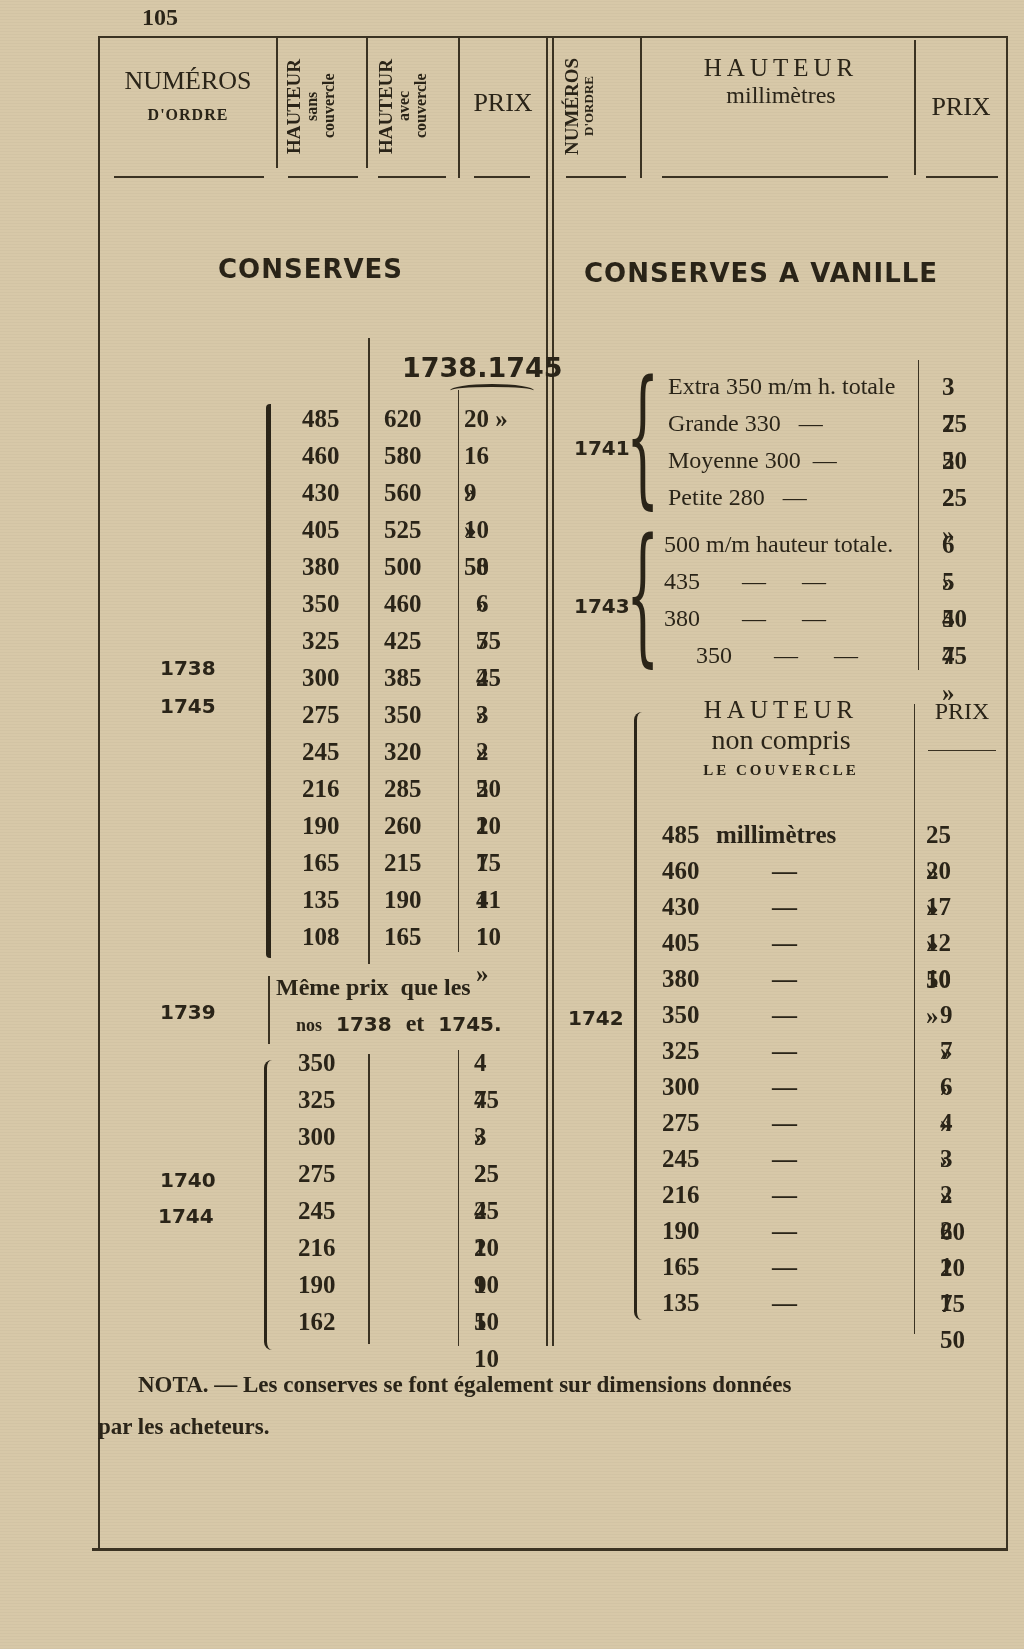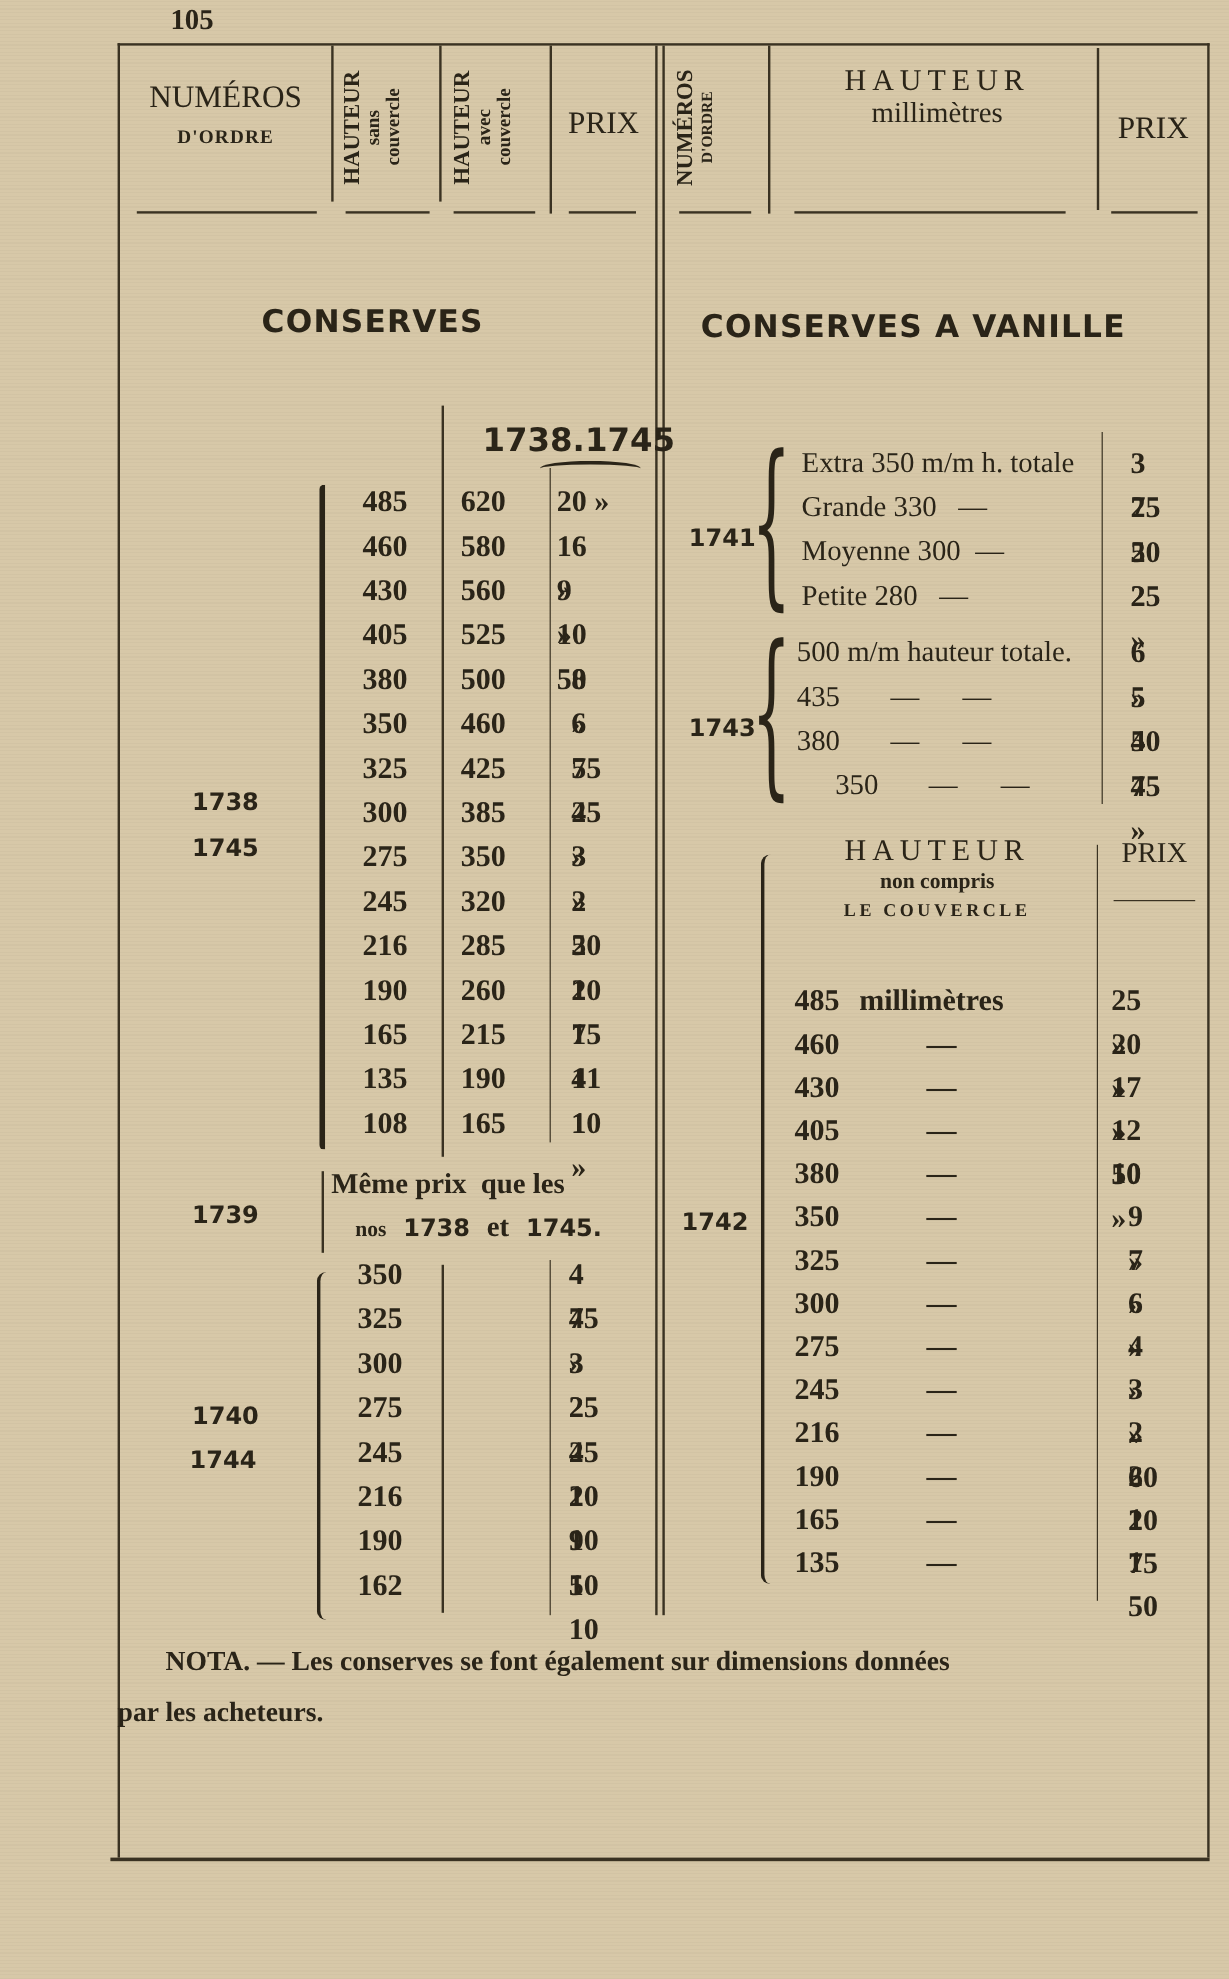--- a/index.html
+++ b/index.html
@@ -268,21 +268,21 @@
     </div>
   <div class="row desc" style="top:637px; left:0;">
       <span class="abs" style="left:696px; white-space:pre;">350       —      —</span>
       <span class="abs num" style="left:942px;">4 »</span>
     </div>
 </div>
 
 <div>
   <div class="abs hdr" style="left:650px; top:696px; width:262px;">
     <div style="letter-spacing:5px; font-size:25px;">HAUTEUR</div>
-    <div style="font-size:18px; font-weight:bold;">non compris</div>
+    <div style="font-size:28px; font-weight:normal;">non compris</div>
     <div class="hdr-small" style="font-size:15px; letter-spacing:3px; margin-top:6px;">LE COUVERCLE</div>
   </div>
   <div class="abs hdr" style="left:920px; top:698px; width:84px; font-size:24px;">PRIX</div>
   <div class="hline" style="left:928px; top:750px; width:68px; border-top-width:1.5px;"></div>
   <div class="vline thin" style="left:914px; top:704px; height:630px;"></div>
 </div>
 
 <div>
   <div class="abs" style="left:634px; top:712px; width:8px; height:608px; border-left:3px solid #2a2418; border-radius:8px 0 0 8px;"></div>
   <div class="abs ref" style="left:568px; top:1006px;">1742</div>

